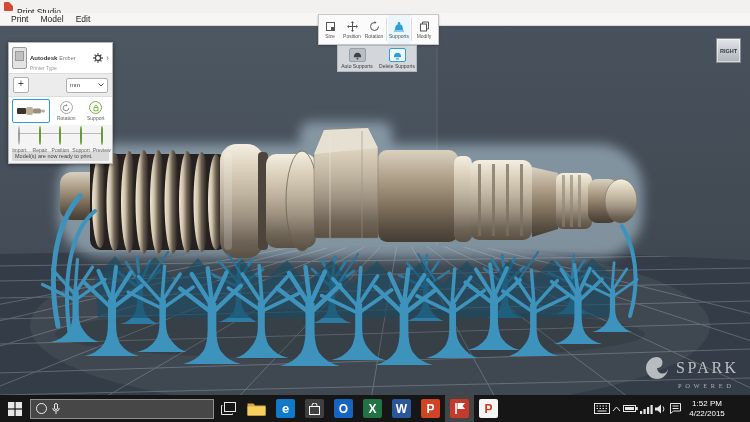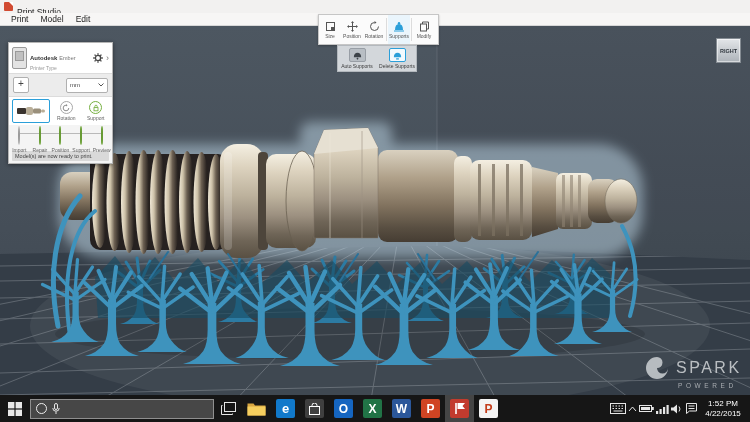--- a/index.html
+++ b/index.html
@@ -73,21 +73,21 @@
   .step .lbl{font-size:5px;color:#666;display:block;margin-top:2px;}
   .p-status{margin:2px 3px;background:#d9d9d9;border-radius:1px;padding:2px 3px;font-size:5.5px;color:#3e3e3e;}
   .p-preview{margin:3px;height:20px;background:#47b8ea;border-radius:2px;display:flex;align-items:center;
     justify-content:center;font-size:8px;font-weight:bold;color:#11303f;cursor:pointer;}
 
   
   .viewcube{position:absolute;top:12px;left:716px;width:25px;height:25px;
     background:linear-gradient(#e3e6e9,#adb3b9);border:1px solid #858c93;box-sizing:border-box;
     display:flex;align-items:center;justify-content:center;font-size:5.5px;font-weight:bold;color:#2e353c;
     z-index:7;cursor:pointer;box-shadow:inset 0 0 0 1px rgba(255,255,255,.5);}
-  .spark{position:absolute;left:644px;top:329px;width:104px;color:#c0c4c8;opacity:.92;z-index:7;}
+  .spark{position:absolute;left:644px;top:329px;width:104px;color:#c0c4c8;opacity:.92;z-index:7;font-family:Liberation Serif, serif;}
   .spark-row{display:flex;align-items:center;gap:6px;}
   .spark-title{font-size:16px;letter-spacing:2.5px;color:#c6cacd;}
   .spark-sub{font-size:6.5px;letter-spacing:3.6px;color:#b2b6ba;margin:1px 0 0 34px;}
 
   
   .taskbar{position:absolute;top:395px;left:0;width:750px;height:27px;background:#161616;
     display:flex;align-items:center;z-index:9;}
   .tb-start{width:30px;height:27px;display:flex;align-items:center;justify-content:center;cursor:pointer;}
   .tb-search{width:184px;height:20px;background:#474747;border:1px solid #8f8f8f;box-sizing:border-box;
     display:flex;align-items:center;gap:5px;padding:0 5px;}
@@ -102,21 +102,21 @@
   .tile{width:19px;height:19px;border-radius:2px;display:flex;align-items:center;justify-content:center;
     font-weight:bold;font-size:12px;color:#fff;}
   .tile.edge{background:#1179ca;font-size:13px;}
   .tile.store{background:#3f3f3f;}
   .tile.outlook{background:#1565c0;}
   .tile.excel{background:#217346;}
   .tile.word{background:#2b579a;}
   .tile.ppt{background:#d04423;}
   .tile.pstudio{background:#c23b2e;}
   .tile.redp{background:#f4f4f4;color:#c43e1c;}
-  .tb-tray{margin-left:auto;display:flex;align-items:center;gap:2px;padding-right:4px;}
+  .tb-tray{margin-left:auto;display:flex;align-items:center;gap:2px;padding-right:20px;}
   .tray-ico{display:flex;align-items:center;justify-content:center;cursor:pointer;}
   .tb-clock{width:46px;text-align:center;color:#fff;font-size:8px;line-height:1.25;cursor:pointer;}
 </style>
 </head>
 <body>
 
 <div class="screen">
 
   <div class="titlebar">
     <span class="app-ico"></span>

